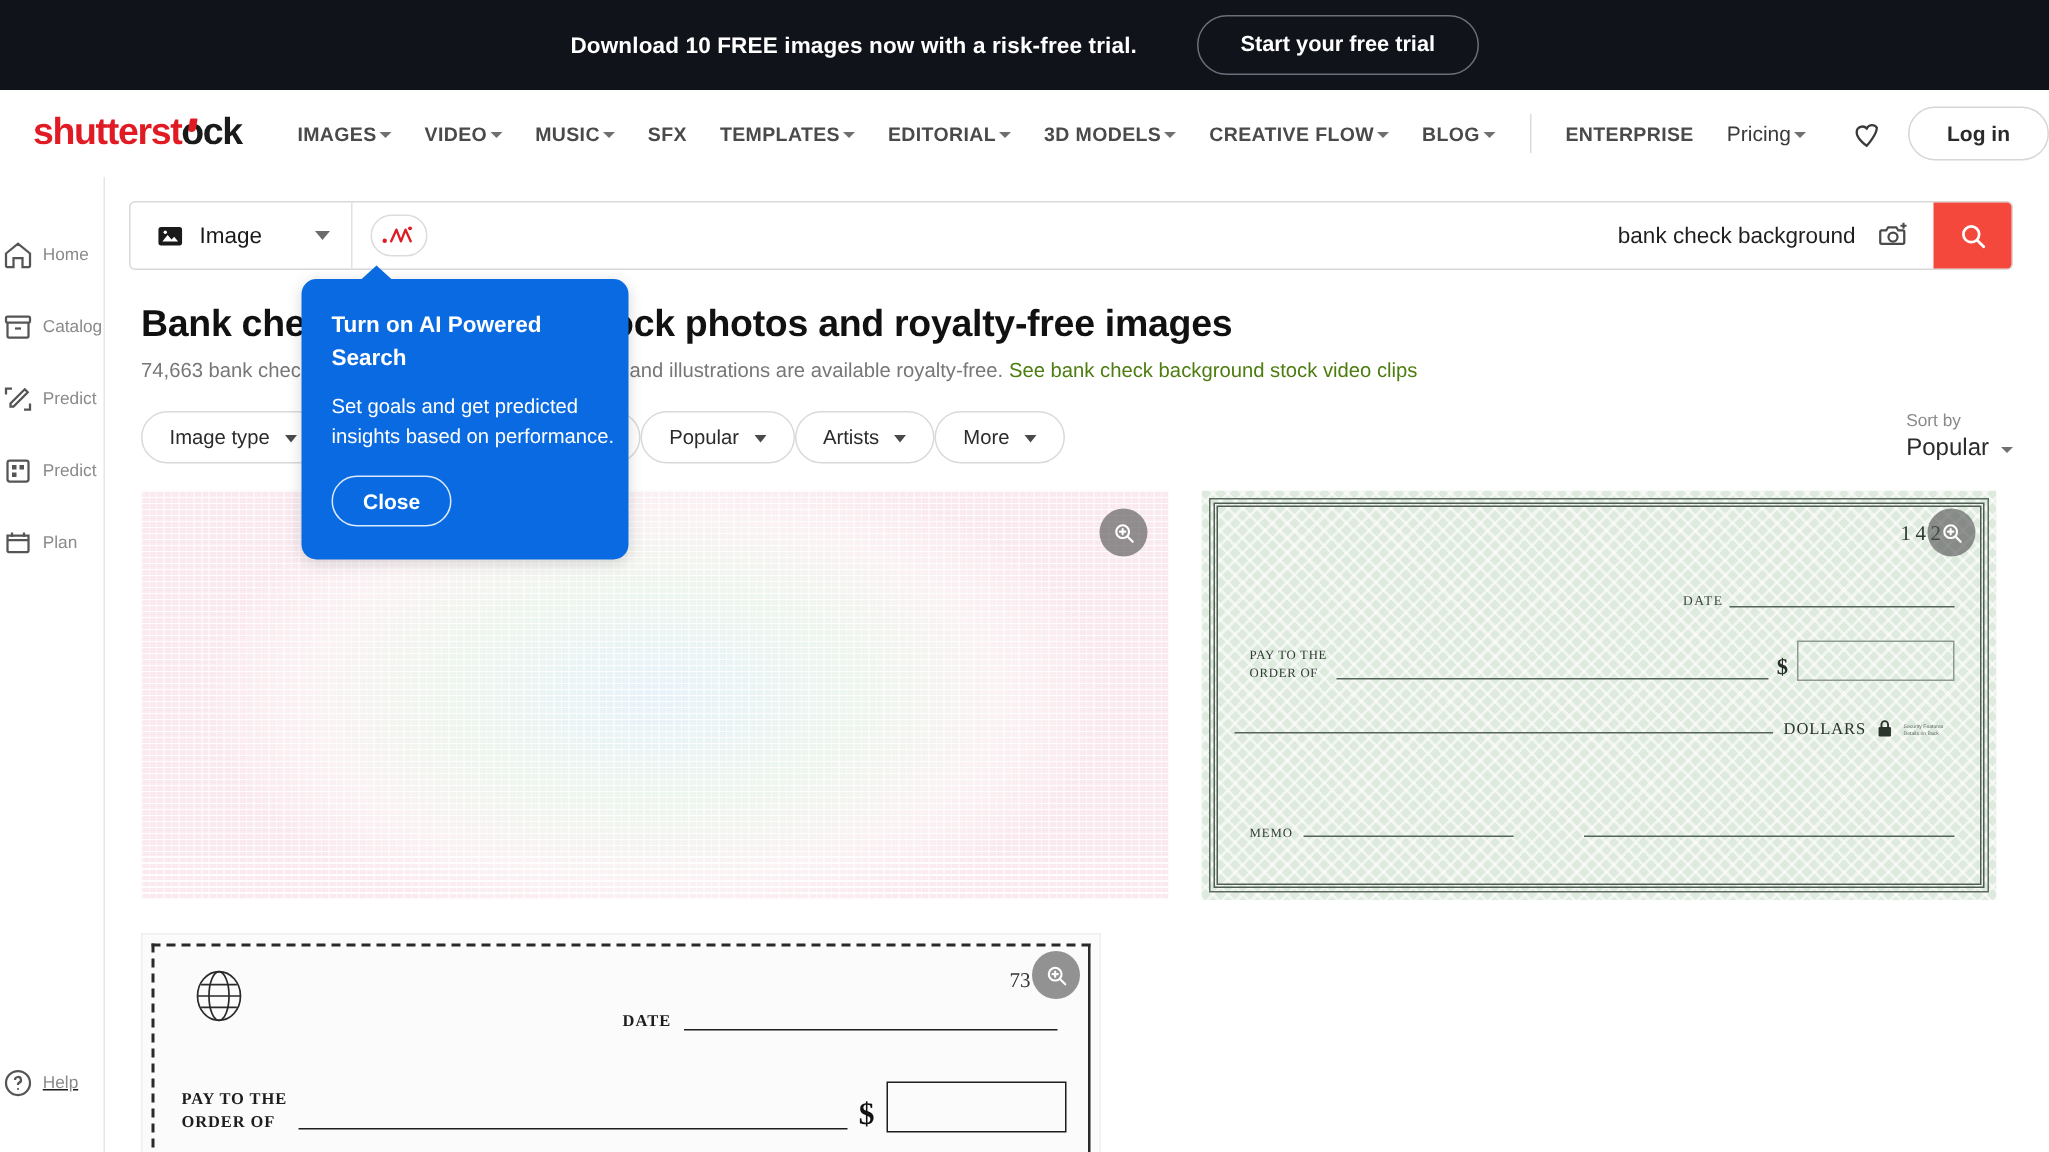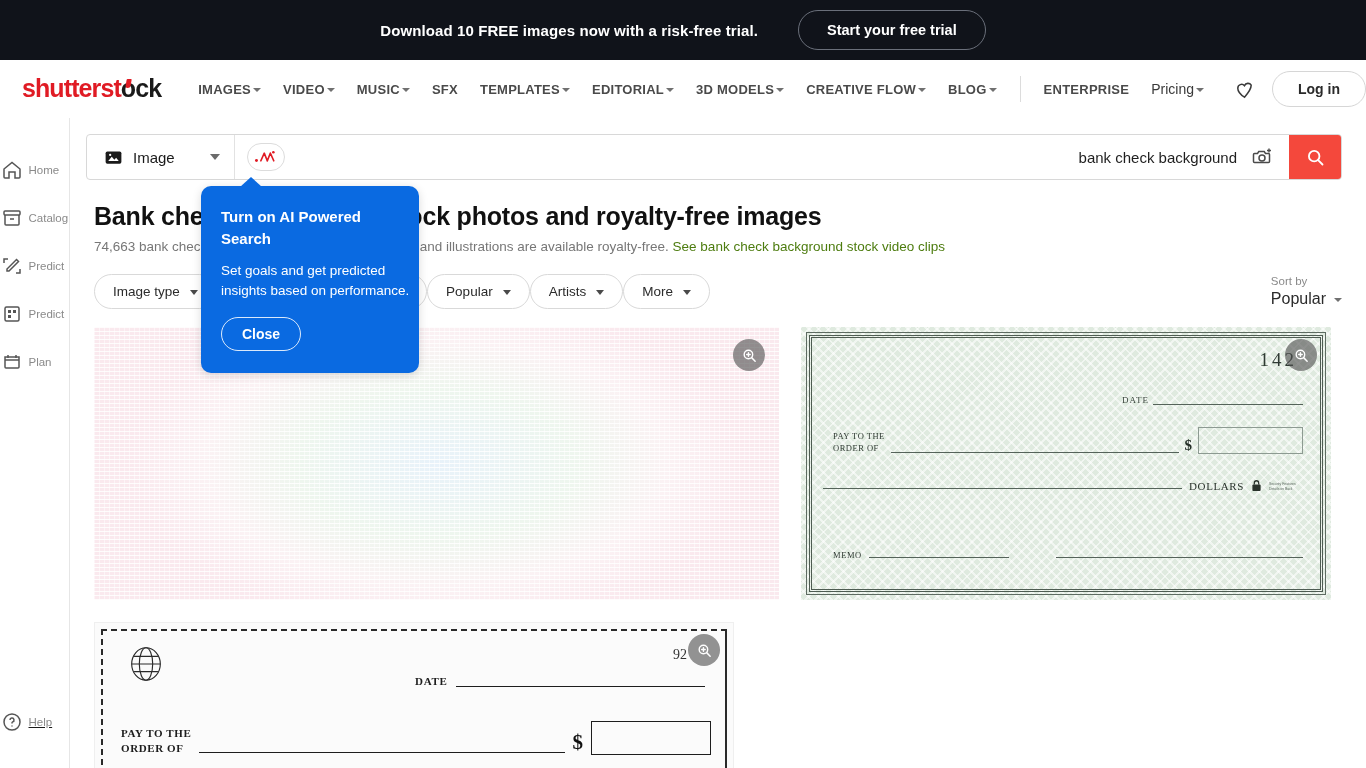--- a/index.html
+++ b/index.html
@@ -240,21 +240,21 @@
   }
   .check-frame {
     position: absolute; inset: 8px;
     border: 3px double #4e5c52;
     outline: 1px solid #5d6b61;
     outline-offset: 2px;
   }
   .chk-num {
     position: absolute; right: 34px; top: 22px;
     font-family: "Liberation Serif", serif;
-    font-size: 19px; letter-spacing: 3px; color: #2f3a33;
+    font-size: 14px; letter-spacing: 3px; color: #2f3a33;
   }
   .chk-date {
     position: absolute; right: 28px; top: 68px;
     display: flex; align-items: flex-end; gap: 4px;
     font-family: "Liberation Serif", serif;
     font-size: 9px; letter-spacing: 1px; color: #3a453d;
   }
   .rule { border-bottom: 1px solid #55635a; }
   .chk-pay {
     position: absolute; left: 32px; top: 100px; right: 28px;
@@ -604,21 +604,21 @@
       <div class="card card-c">
         <div class="img-check-white">
           <div class="wchk-frame"></div>
           <div class="wchk-globe">
             <svg width="42" height="42" viewBox="0 0 44 44" fill="none" stroke="#2a2a2a" stroke-width="1.2">
               <ellipse cx="22" cy="22" rx="15" ry="17"></ellipse>
               <ellipse cx="22" cy="22" rx="7" ry="17"></ellipse>
               <path d="M7 22h30M9.5 14h25M9.5 30h25"></path>
             </svg>
           </div>
-          <div class="wchk-num">92</div>
+          <div class="wchk-num">73</div>
           <div class="wchk-date">
             <span class="wchk-lbl">DATE</span>
             <span class="rule" style="flex:1; border-color:#1d1d1d"></span>
           </div>
           <div class="wchk-pay">
             <div class="wchk-pay-lbl">
               <span>PAY TO THE</span><br>
               <span>ORDER OF</span>
             </div>
             <span class="rule" style="flex:1; border-color:#1d1d1d; margin-bottom:2px"></span>

